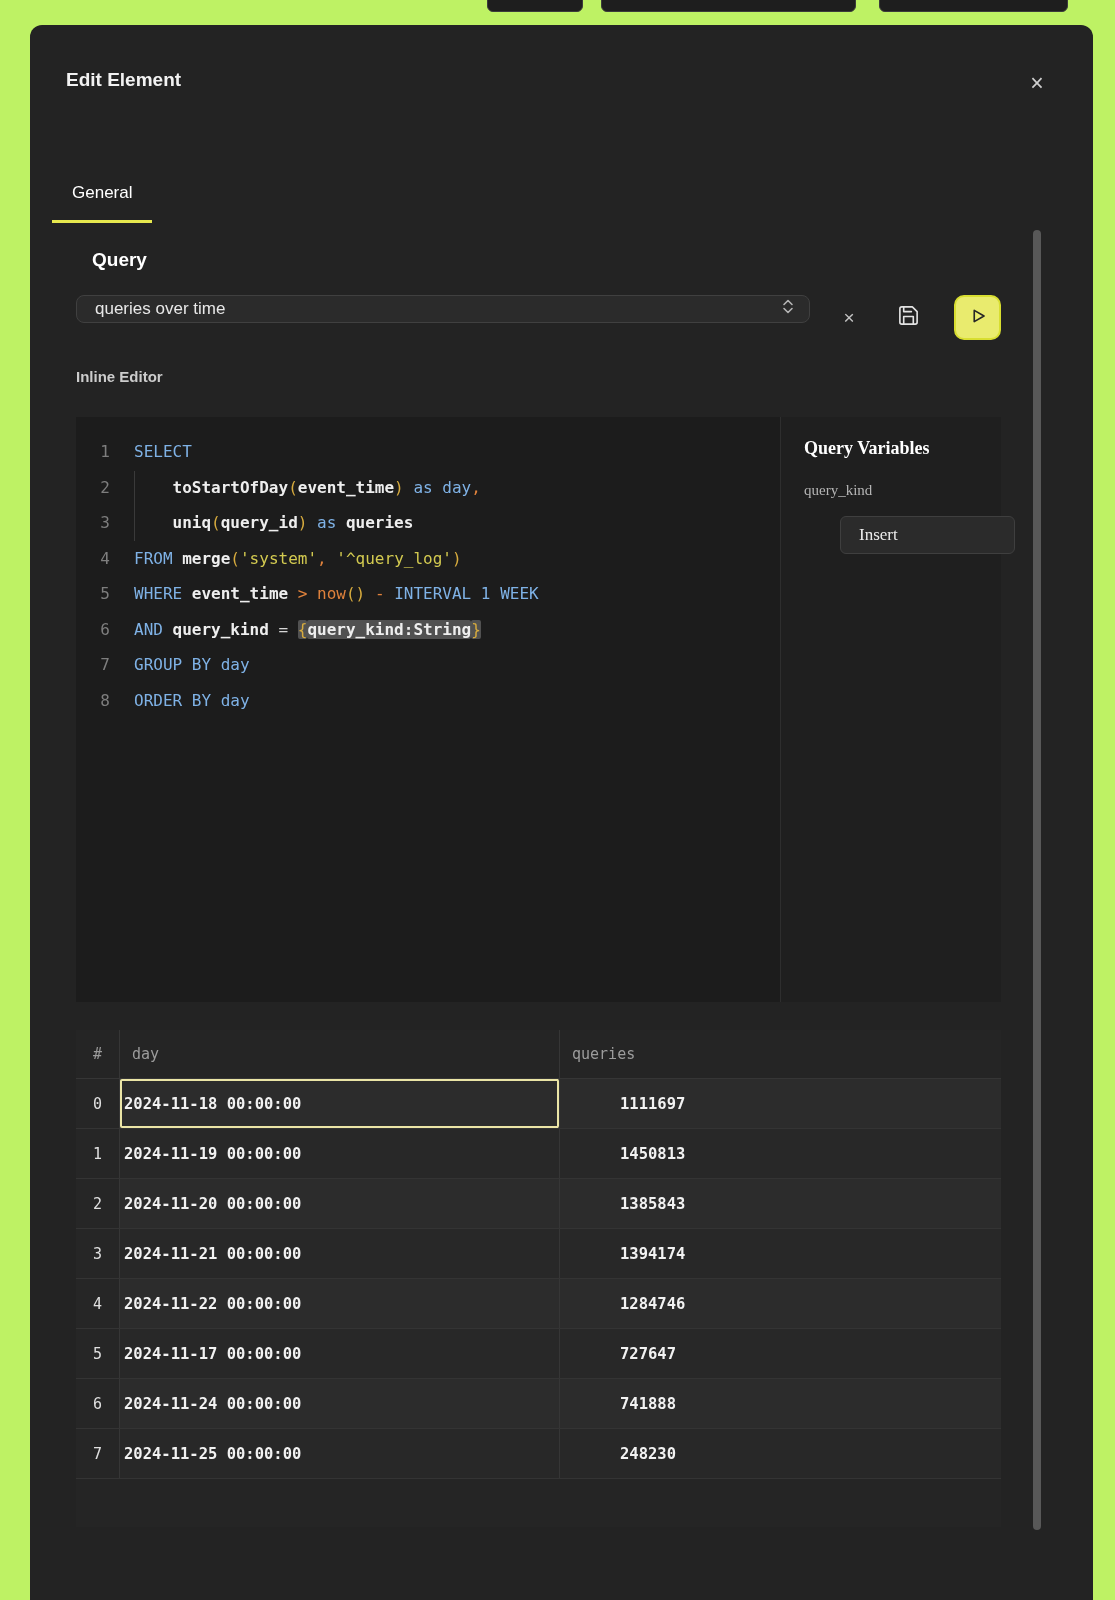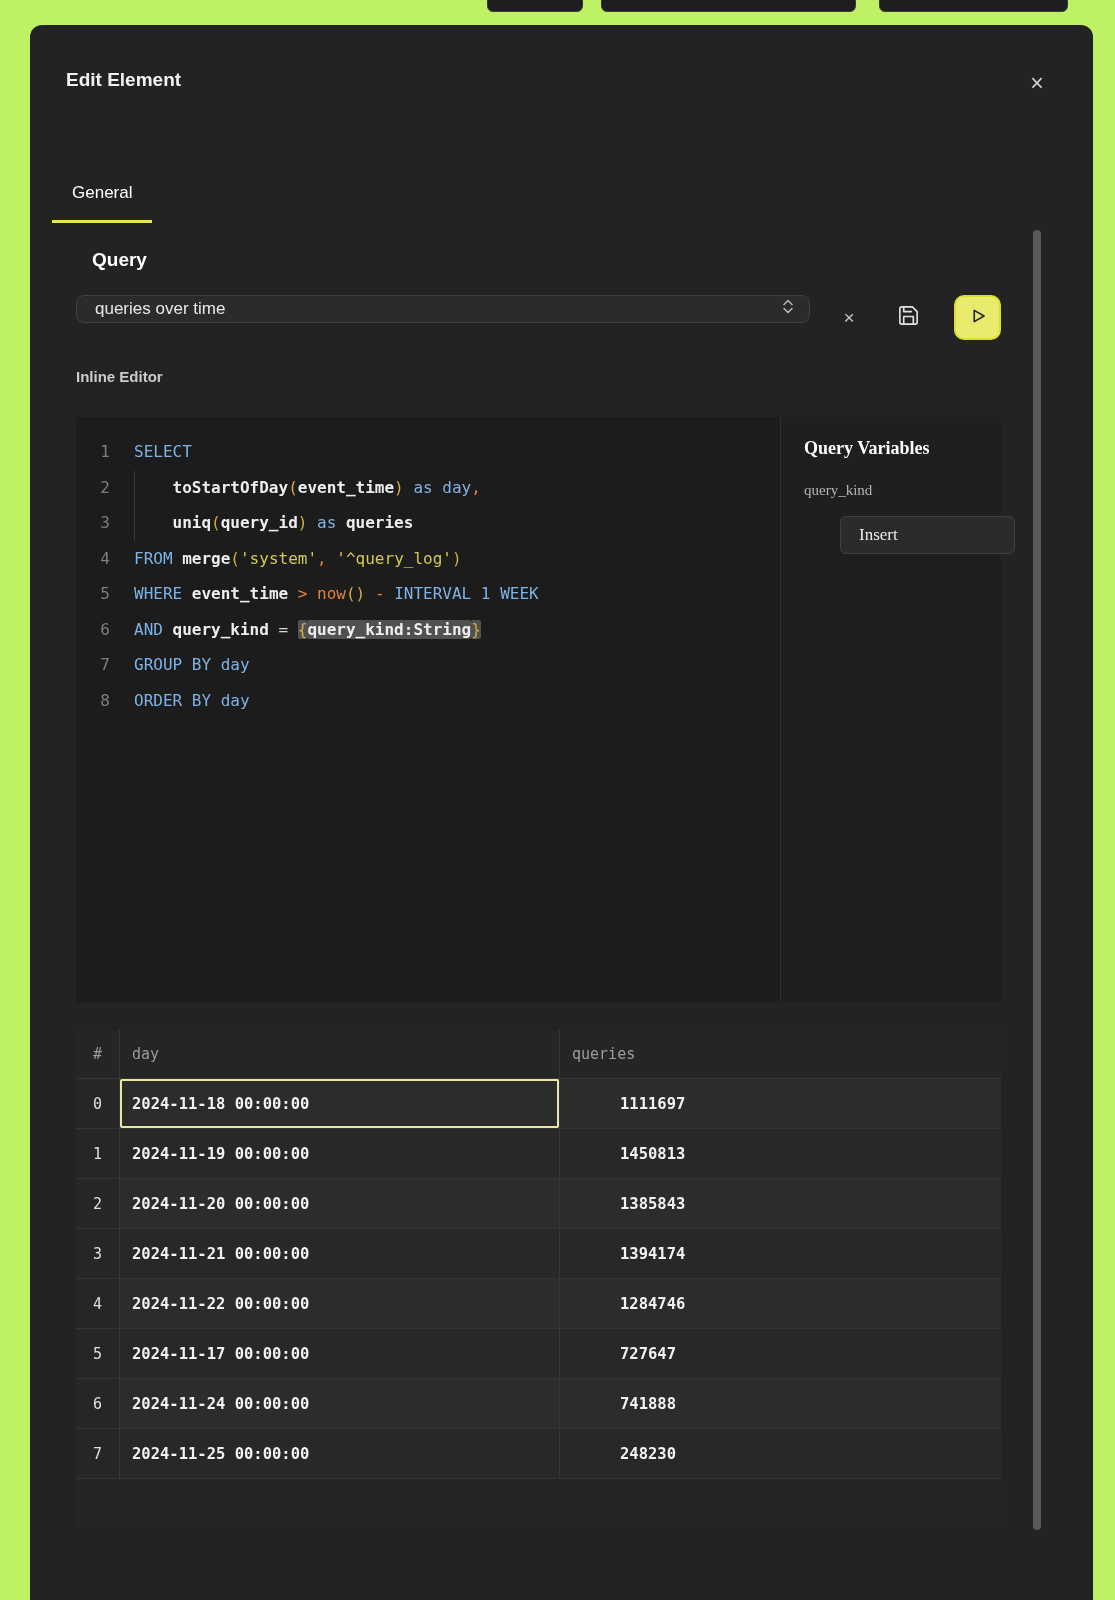--- a/index.html
+++ b/index.html
@@ -64,21 +64,21 @@
           border-bottom:1px solid #363636;color:#9c9c9c;font-size:15px;}
   .t-head .hc{display:flex;align-items:center;border-right:1px solid #363636;padding-left:12px;box-sizing:border-box;cursor:pointer;}
   .t-head .hc:first-child{justify-content:center;padding-left:0;}
   .t-head .hc:last-child{border-right:none;}
   .t-row{display:grid;grid-template-columns:44px 440px 1fr;height:49px;border-bottom:1px solid #343434;
          font-size:15.5px;font-weight:bold;color:#f2f2f2;}
   .t-row.even{background:#2c2c2c;}
   .t-row.odd{background:#282828;}
   .cell-idx{background:#262626;display:flex;align-items:center;justify-content:center;
             border-right:1px solid #363636;font-weight:normal;color:#e0e0e0;font-size:15px;box-sizing:border-box;}
-  .cell-day{display:flex;align-items:center;padding-left:12px;border-right:1px solid #363636;box-sizing:border-box;cursor:pointer;}
+  .cell-day{display:flex;align-items:center;padding-left:4px;border-right:1px solid #363636;box-sizing:border-box;cursor:pointer;}
   .cell-q{display:flex;align-items:center;padding-left:12px;box-sizing:border-box;cursor:pointer;margin-left:48px;}
   .cell-selected{box-shadow:inset 0 0 0 2px #ebe5a6;border-radius:2px;}
   .t-footer{height:48px;background:#252525;}
 
   .scrollbar{position:absolute;left:1003px;top:205px;width:8px;height:1300px;background:#585858;border-radius:4px;cursor:pointer;}
 </style>
 </head>
 <body>
 
 <div class="stage">

